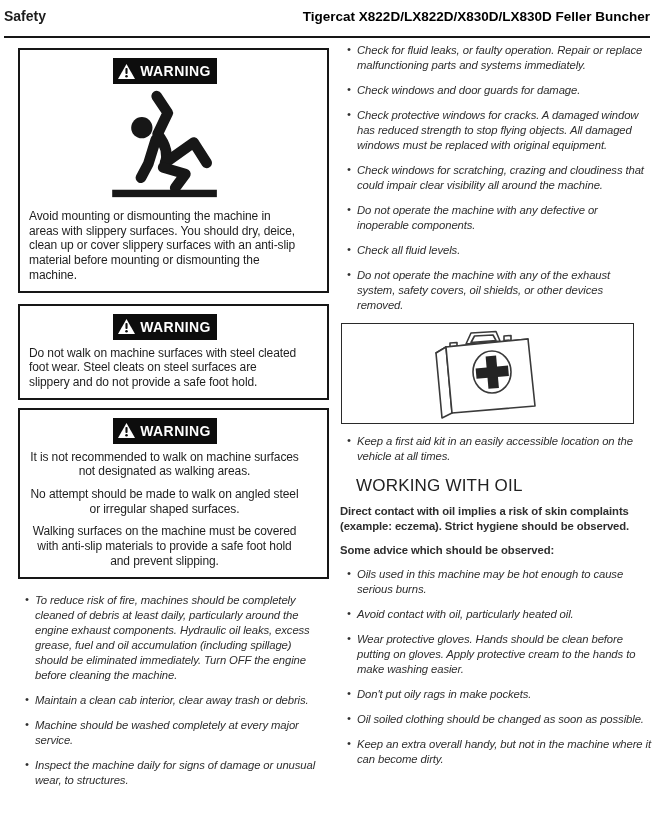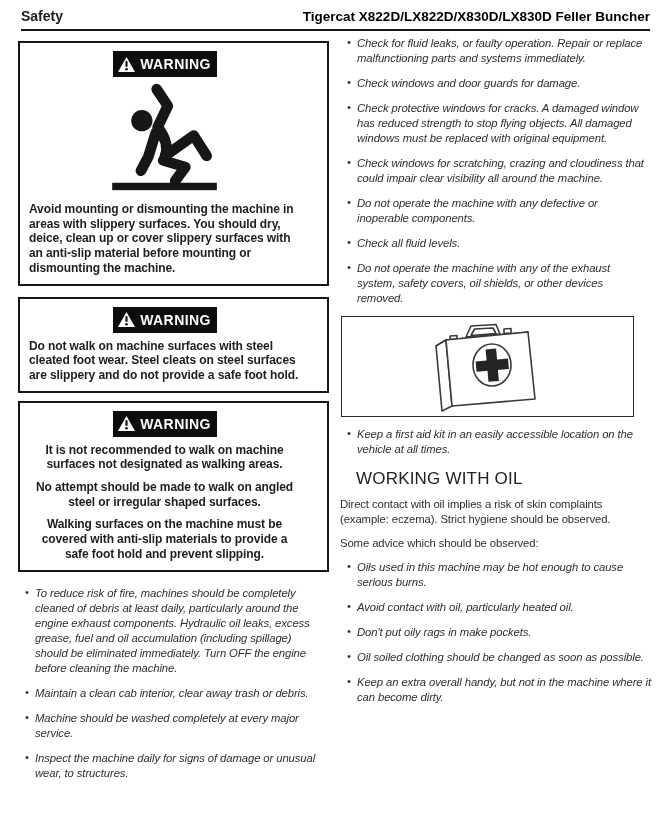--- a/index.html
+++ b/index.html
@@ -8,22 +8,22 @@
     position:relative;
     width:658px; height:831px;
     background:#ffffff;
     font-family:"Liberation Sans", sans-serif;
     color:#2b2b2b;
     overflow:hidden;
   }
   
   .header {
     display:flex; justify-content:space-between; align-items:flex-end;
-    margin:8px 8px 0 21px;
-    padding-bottom:5px;
+    margin:8px 8px 0 4px;
+    padding-bottom:12px;
     border-bottom:2px solid #161616;
   }
   .header .h-left  { font-size:14px; font-weight:bold; color:#1c1c1c; }
   .header .h-right { font-size:13.5px; font-weight:bold; color:#000000; }
 
   
   .columns {
     display:flex; gap:11px;
     padding:10px 8px 0 18px;
   }
@@ -40,21 +40,21 @@
   .wb-2 { margin-bottom:8px; }
   .wb-3 { margin-bottom:14px; }
   .warn-banner {
     width:104px; height:26px;
     margin:2px auto 0 auto;
     background:#0d0d0d; color:#ffffff;
     display:flex; align-items:center; justify-content:center; gap:5px;
     font-size:14px; font-weight:bold; letter-spacing:.4px;
   }
   .warn-text {
-    font-weight:bold; font-size:12px; line-height:14.7px;
+    font-weight:normal; font-size:12px; line-height:14.7px;
     color:#1e1e1e; letter-spacing:-0.1px;
     margin-top:6px;
   }
   .warnbox .warn-text p { margin-bottom:8px;text-align:center; }
   .warnbox .warn-text p:last-child { margin-bottom:0; }
 
   .picto-wrap { text-align:center; margin-top:2px; }
 
   
   ul.blist { list-style:none;font-style:italic; }
@@ -85,21 +85,21 @@
   }
 
   
   .section-heading {
     font-size:17px; font-weight:normal; color:#222;
     letter-spacing:.2px;
     margin:12px 0 8px 16px;
   }
   .para {
     font-size:11.3px; line-height:15px; letter-spacing:-0.1px;
-    color:#2e2e2e; margin-bottom:9px;
+    color:#2e2e2e; margin-bottom:9px;font-weight:bold;
   }
 </style>
 </head>
 <body>
 
 <div class="page">
 
   <div class="header">
     <span class="h-left">Safety</span>
     <span class="h-right">Tigercat X822D/LX822D/X830D/LX830D Feller Buncher</span>
@@ -220,20 +220,21 @@
       </ul>
 
       <div class="section-heading">WORKING WITH OIL</div>
 
       <p class="para">Direct contact with oil implies a risk of skin complaints (example: eczema). Strict hygiene should be observed.</p>
       <p class="para">Some advice which should be observed:</p>
 
       <ul class="blist right-list">
         <li><span>Oils used in this machine may be hot enough to cause serious burns.</span></li>
         <li><span>Avoid contact with oil, particularly heated oil.</span></li>
+        <li><span>Wear protective gloves. Hands should be clean before putting on gloves. Apply protective cream to the hands to make washing easier.</span></li>
         <li><span>Don't put oily rags in make pockets.</span></li>
         <li><span>Oil soiled clothing should be changed as soon as possible.</span></li>
         <li><span>Keep an extra overall handy, but not in the machine where it can become dirty.</span></li>
       </ul>
     </div>
 
   </div>
 </div>
 
 </body></html>

